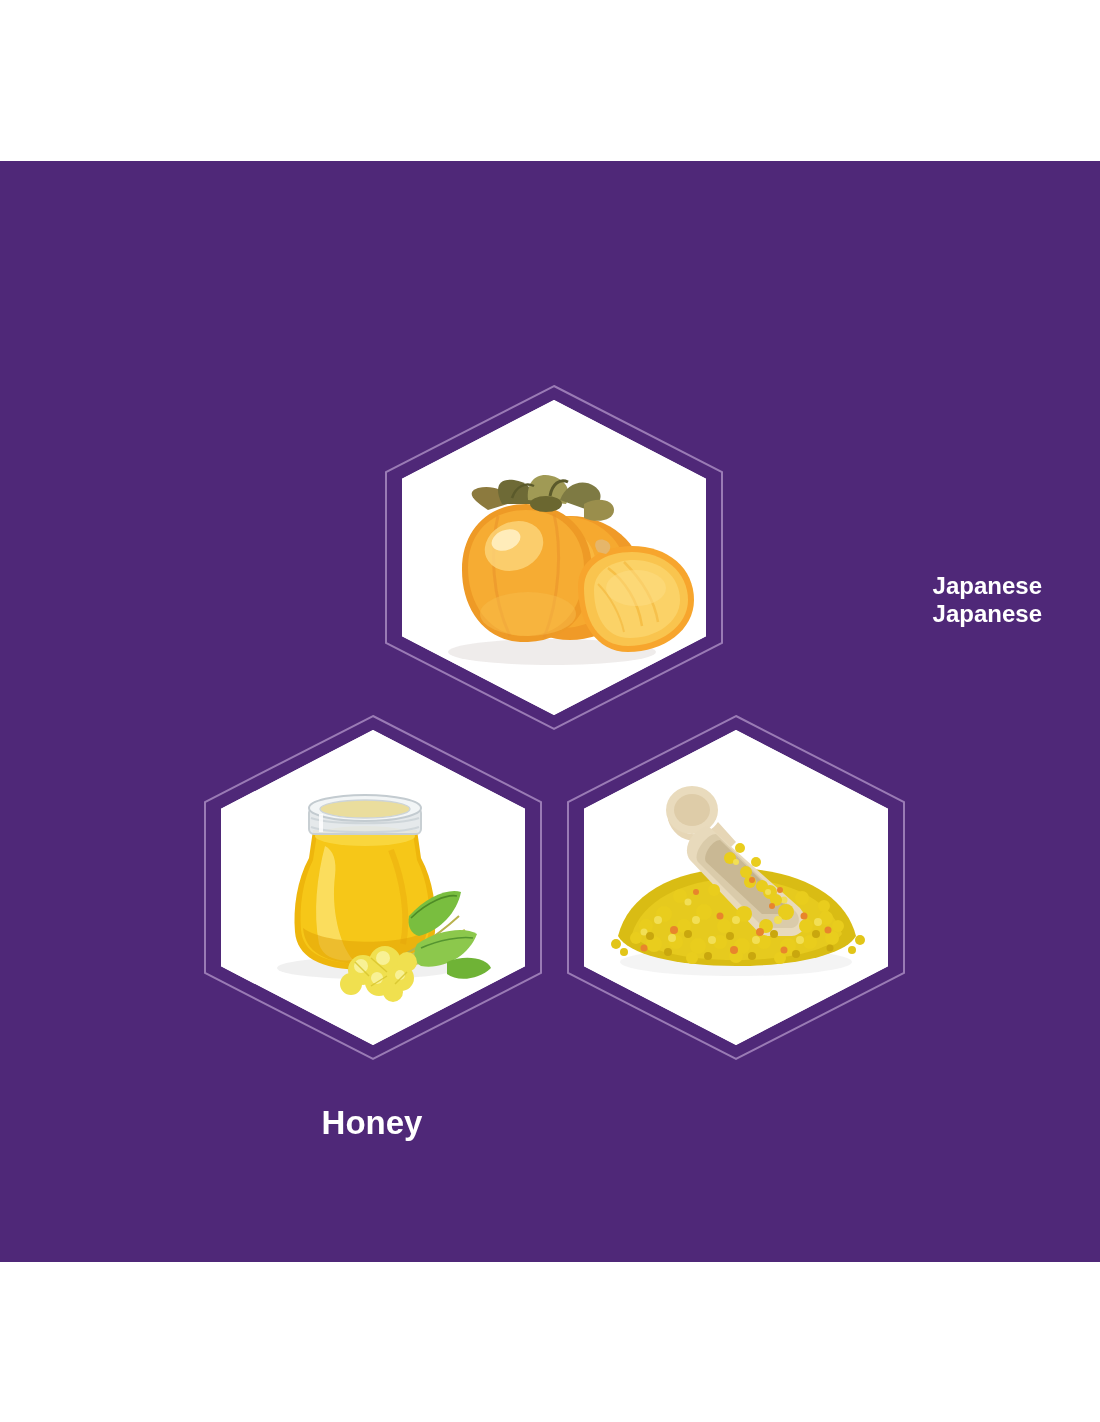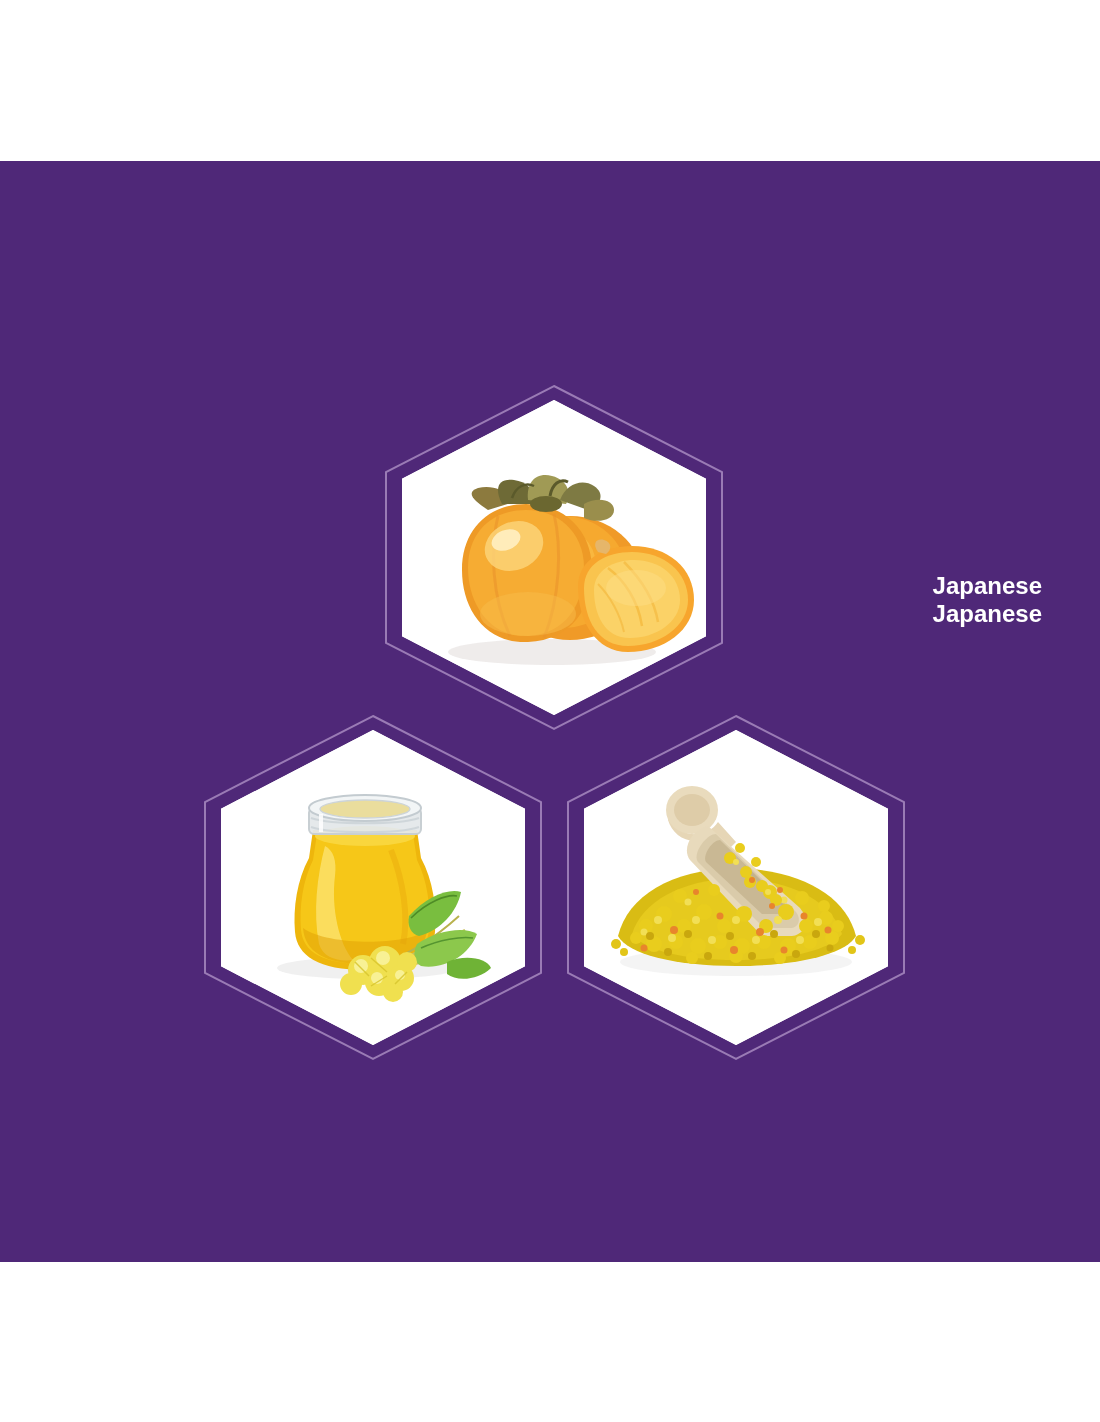--- a/index.html
+++ b/index.html
@@ -251,20 +251,21 @@
             <path d="M134 232 L148 246"></path>
               <path d="M150 228 L166 242"></path>
             <path d="M150 256 L166 246"></path>
               <path d="M174 254 L186 242"></path>
           </g>
         </g>
       </svg>
     </div>
   </div>
 
+  <div class="label label-honey">Honey</div>
 
   <div class="hex-cell" style="left:567px; top:715px; width:338px; height:345px;">
 
     <svg class="hex-outline" viewBox="0 0 338 345">
       <polygon points="169,1 337,87 337,258 169,344 1,258 1,87"></polygon>
     </svg>
 
     <div class="hex-photo" style="left:17px; top:15px; width:304px; height:315px;">
         <svg viewBox="0 0 304 315" preserveAspectRatio="xMidYMid slice">
         <rect x="0" y="0" width="304" height="315" fill="#ffffff"></rect>

